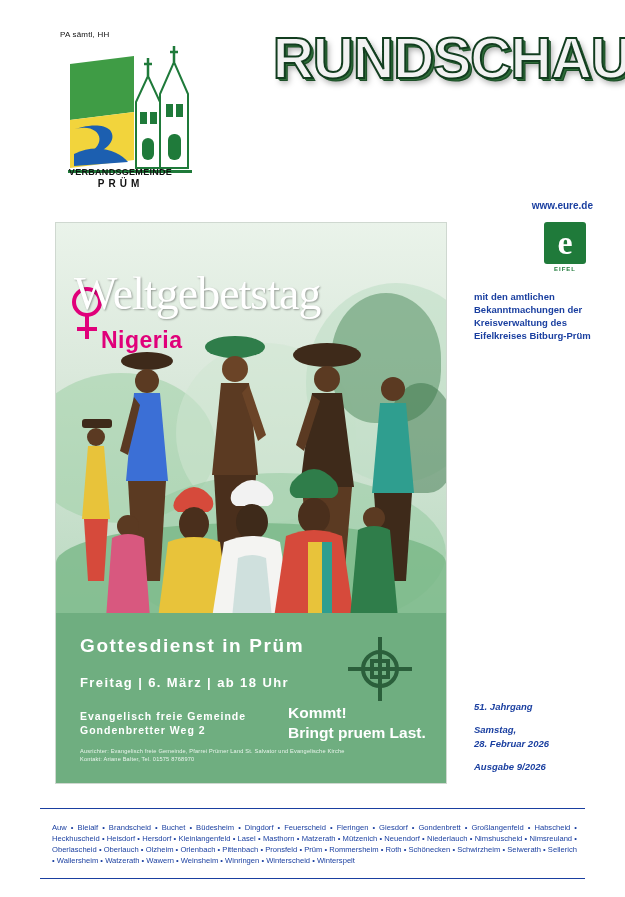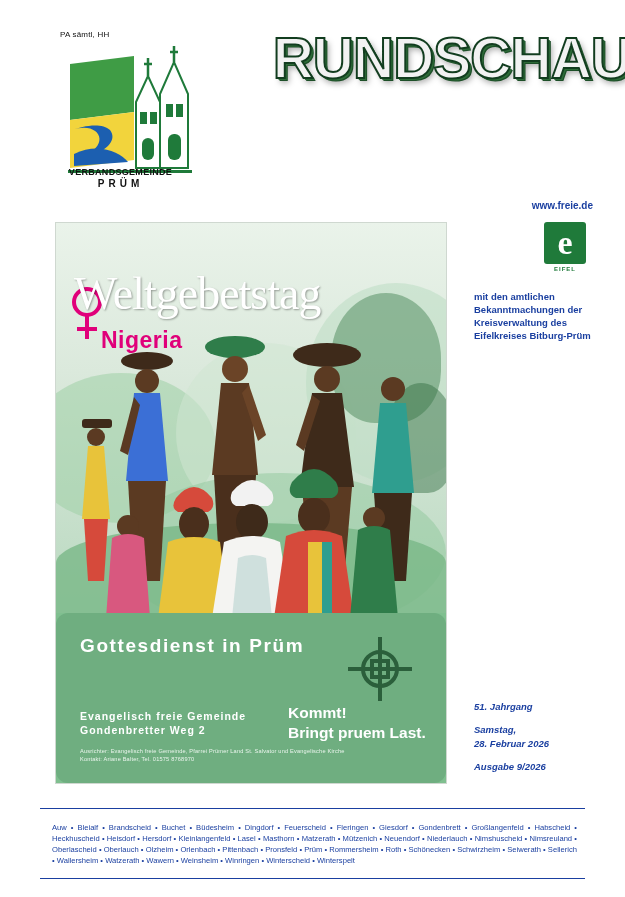--- a/index.html
+++ b/index.html
@@ -120,21 +120,20 @@
   .fD{left:14px;top:196px;width:52px;height:165px;}
   .fE{left:306px;top:150px;width:62px;height:210px;}
 
   
   .front{position:absolute;left:0;top:215px;width:390px;height:180px;}
 
   
   .panel{
     position:absolute;left:0;top:390px;width:390px;height:170px;
     background:#6fae80;
-    border-radius:12px;
   }
   .panel .h1{
     position:absolute;left:24px;top:22px;
     font-size:19px;font-weight:bold;color:#ffffff;letter-spacing:1.6px;
   }
   .panel .h2{
     position:absolute;left:24px;top:62px;
     font-size:13px;font-weight:bold;color:#ffffff;letter-spacing:1.4px;
   }
   .panel .h3{
@@ -203,21 +202,21 @@
   </div>
   <div class="logo-text">
     <span>VERBANDSGEMEINDE</span><br>
     <span class="pruem">PRÜM</span>
   </div>
 
   <div class="masthead">
     <div class="line line2">RUNDSCHAU</div>
   </div>
 
-  <div class="url">www.freie.de</div>
+  <div class="url">www.eure.de</div>
 
   <div class="eifel">
     <div class="badge">
       <div class="e">e</div>
     </div>
     <div class="cap">EIFEL</div>
   </div>
 
   <div class="notice">mit den amtlichen Bekanntmachungen der Kreisverwaltung des Eifelkreises Bitburg-Prüm</div>
 
@@ -321,20 +320,21 @@
           <line x1="11" y1="44" x2="31" y2="44" stroke="#e0007a" stroke-width="4"></line>
         </svg>
       </div>
 
       <div class="title-weltgebetstag">Weltgebetstag</div>
       <div class="title-nigeria">Nigeria</div>
     </div>
 
     <div class="panel">
       <div class="h1">Gottesdienst in Prüm</div>
+      <div class="h2">Freitag | 6. März | ab 18 Uhr</div>
       <div class="h3" style="white-space:pre-line">Evangelisch freie Gemeinde
 Gondenbretter Weg 2</div>
       <div class="kommt" style="white-space:pre-line">Kommt!
 Bringt pruem Last.</div>
       <div class="fine" style="white-space:pre-line">Ausrichter: Evangelisch freie Gemeinde, Pfarrei Prümer Land St. Salvator und Evangelische Kirche
 Kontakt: Ariane Balter, Tel. 01575 8768970</div>
       <div class="celticwrap">
         <svg width="72" height="72" viewBox="0 0 72 72">
           <g fill="none" stroke="#2b5f3b" stroke-width="4">
             <circle cx="36" cy="36" r="17"></circle>

